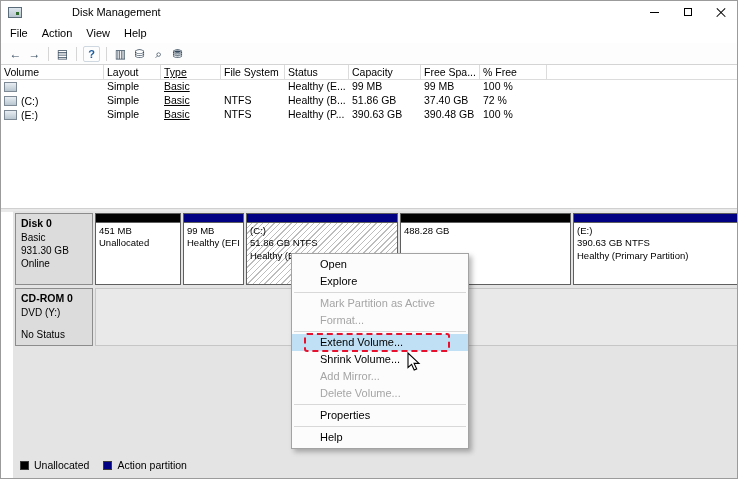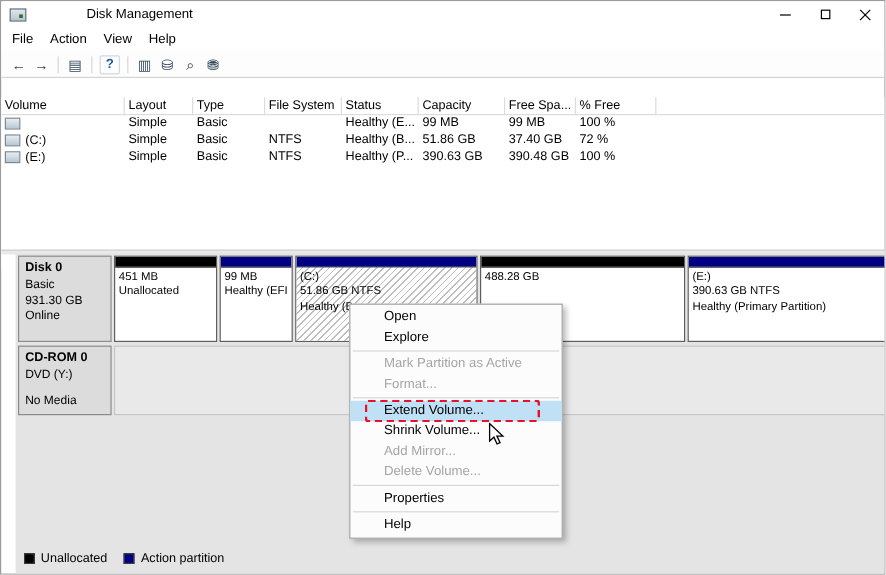--- a/index.html
+++ b/index.html
@@ -24,26 +24,26 @@
   .menubar{height:20px;display:flex;align-items:center;padding-left:2px;font-size:11px;background:#fff;}
   .menu-label{padding:3px 7px;color:#000;}
 
   
   .toolbar{height:21px;display:flex;align-items:center;padding-left:5px;border-bottom:1px solid #d4d4d4;background:#fdfdfd;}
   .tool-icon{width:19px;height:17px;display:flex;align-items:center;justify-content:center;font-size:12px;color:#35495c;}
   .tool-icon.q{color:#1b5c9e;font-weight:bold;border:1px solid #cfd8e0;border-radius:2px;width:15px;height:14px;font-size:11px;margin:0 2px;}
   .tool-sep{width:1px;height:14px;background:#d6d6d6;margin:0 4px;}
 
   
-  .volume-pane{position:absolute;top:80px;left:0;width:738px;height:143px;background:#fff;}
+  .volume-pane{position:absolute;top:64px;left:0;width:738px;height:143px;background:#fff;}
   .vt-header{display:flex;height:15px;}
   .vt-hcell{box-sizing:border-box;font-size:10.5px;padding:1px 3px 0 3px;border-right:1px solid #dcdcdc;border-bottom:1px solid #dcdcdc;white-space:nowrap;overflow:hidden;color:#000;}
   .vt-row{display:flex;height:14px;font-size:10.5px;}
   .vt-cell{box-sizing:border-box;padding:0 3px;white-space:nowrap;overflow:hidden;}
-  .c0{width:103px;}.c1{width:57px;}.c2{width:60px;}.c3{width:64px;}.c4{width:64px;}.c5{width:72px;}.c6{width:59px;}.c7{width:67px;}
+  .c0{width:103px;}.c1{width:57px;}.c2{width:60px;text-decoration:underline;}.c3{width:64px;}.c4{width:64px;}.c5{width:72px;}.c6{width:59px;}.c7{width:67px;}
   .cfill{flex:1;border-right:none;}
   .vol-cell{display:flex;align-items:center;gap:4px;}
   .volume-icon{width:13px;height:10px;box-sizing:border-box;border:1px solid #7d8a96;background:linear-gradient(#e8eef3,#b9c6d0);flex:0 0 auto;}
 
   
   .splitter{position:absolute;top:207px;left:0;width:738px;height:3px;background:#e9e9e9;border-top:1px solid #d0d0d0;}
 
   
   .graph-pane{position:absolute;top:210px;left:12px;width:738px;height:269px;background:#e4e4e4;}
   .disk-row{position:absolute;left:2px;right:2px;display:flex;}
@@ -226,21 +226,21 @@
             <div>Healthy (Primary Partition)</div>
           </div>
         </div>
       </div>
     </div>
 
     <div class="disk-row cd">
       <div class="disk-label">
         <div class="disk-name">CD-ROM 0</div>
         <div>DVD (Y:)</div>
-        <div class="no-media">No Media</div>
+        <div class="no-media">No Status</div>
       </div>
       <div class="media-area"></div>
     </div>
 
     <div class="legend">
       <div class="legend-item">
         <span class="legend-swatch unallocated"></span>
         <span>Unallocated</span>
       </div>
       <div class="legend-item">

